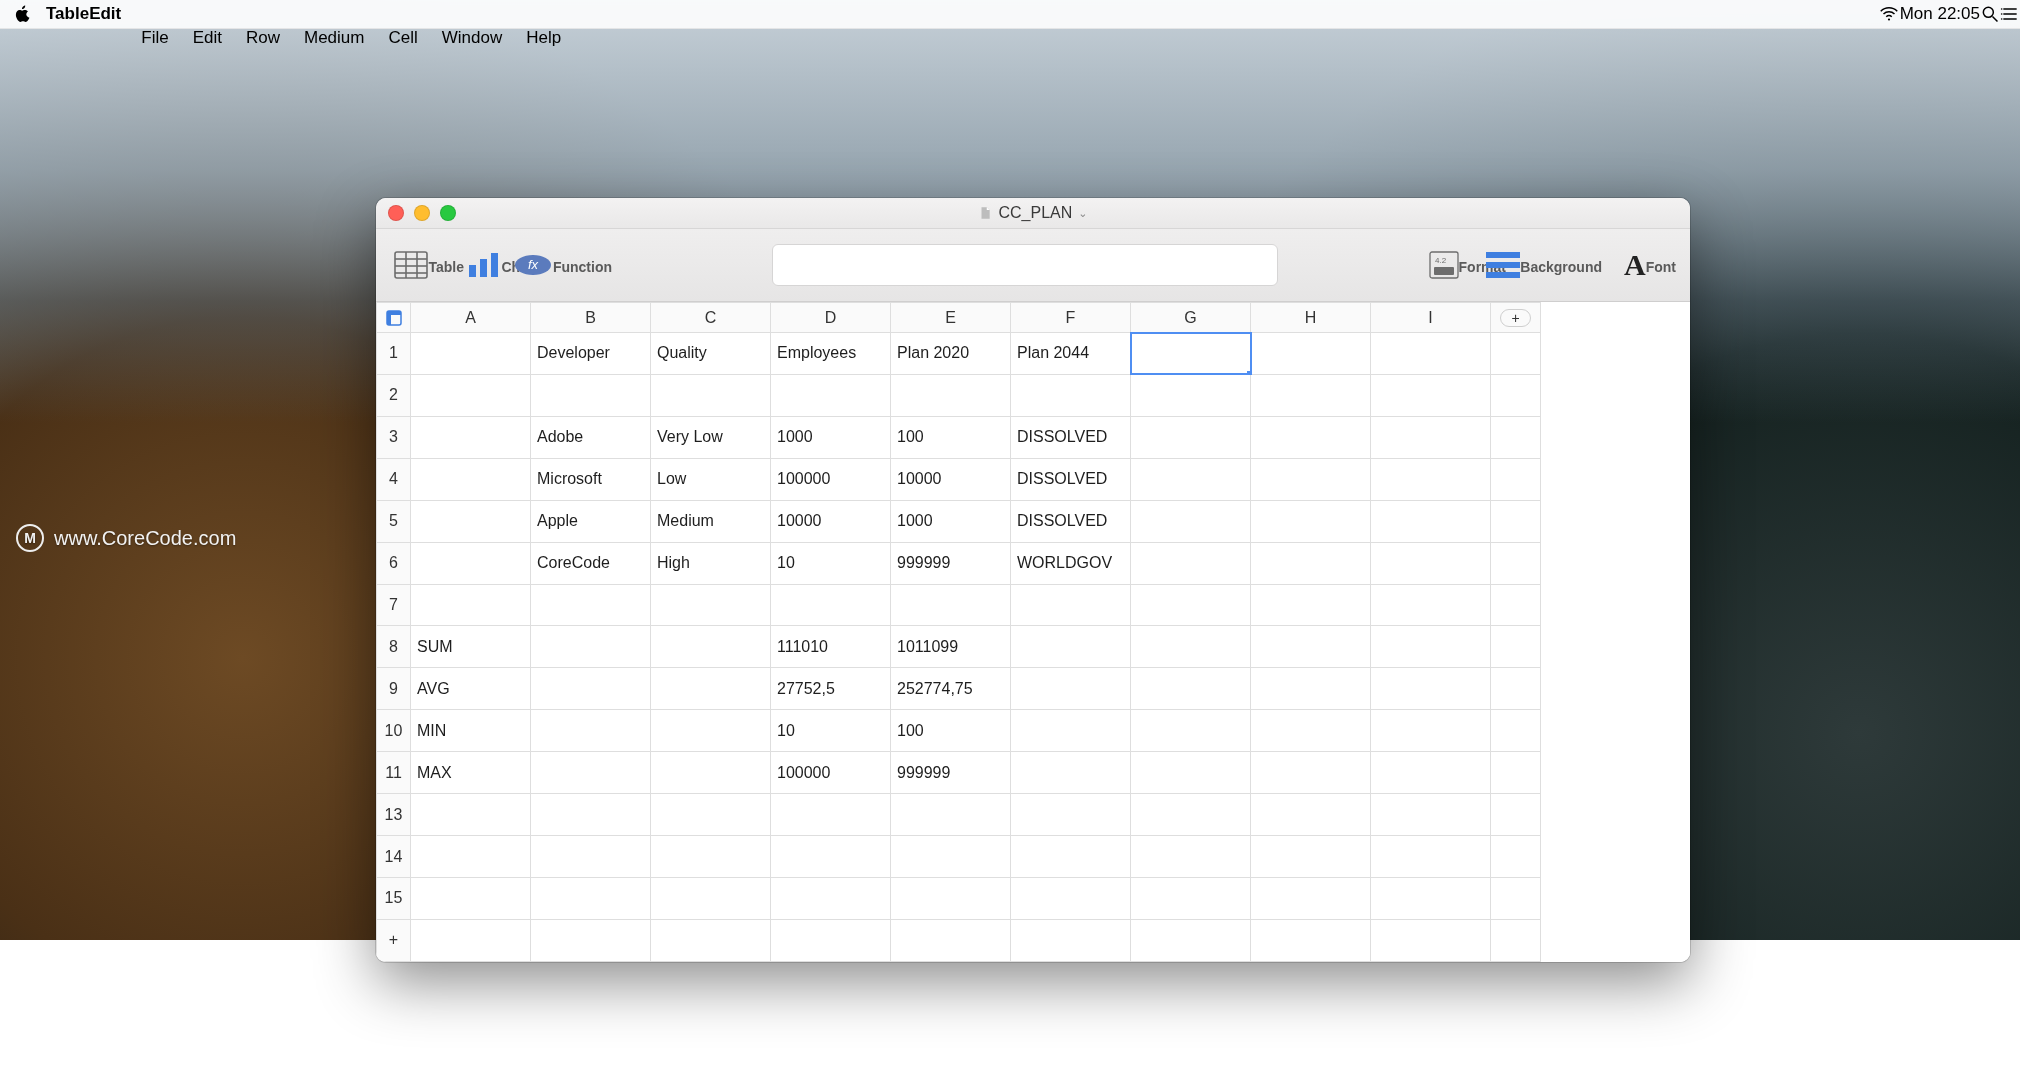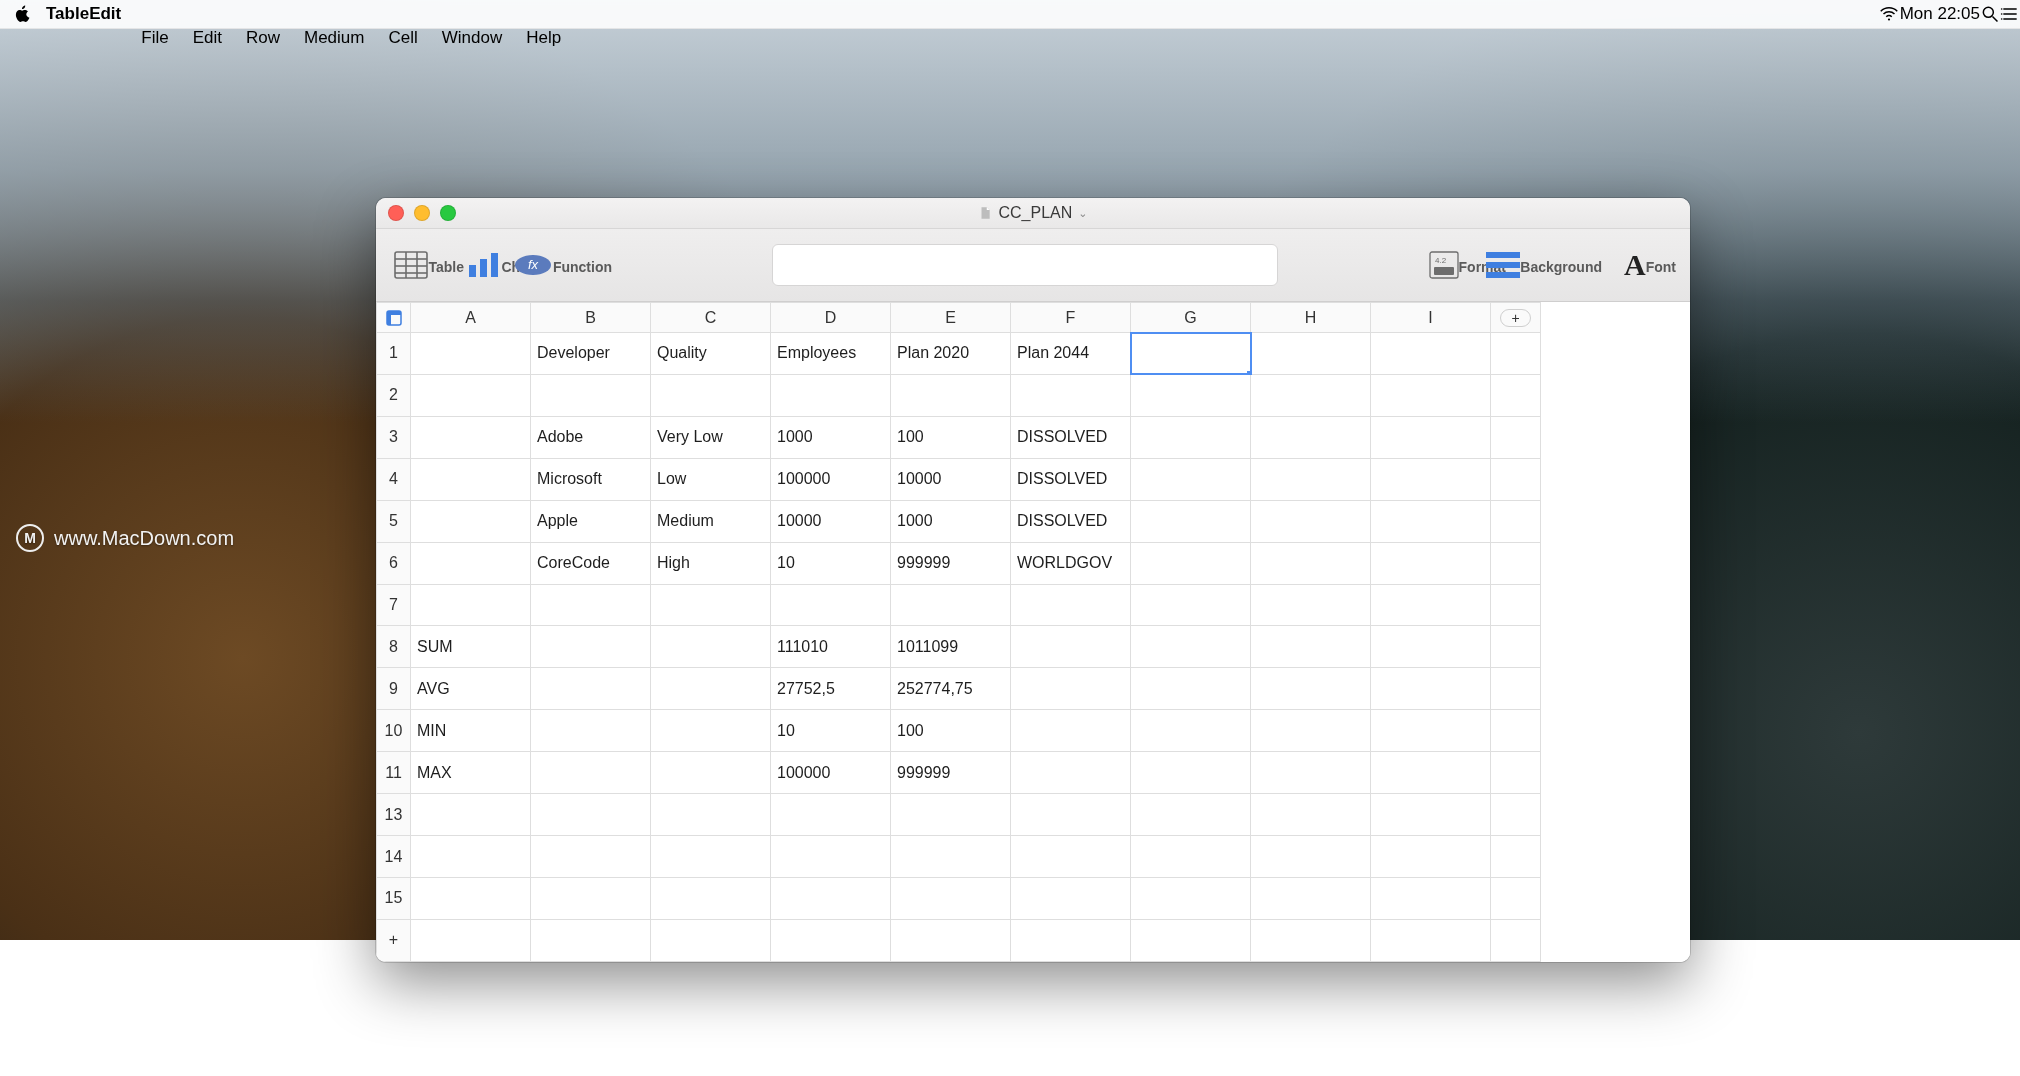--- a/index.html
+++ b/index.html
@@ -99,21 +99,21 @@
           <line x1="4" y1="18" x2="20" y2="18"></line>
           <circle cx="2" cy="6" r="1" fill="#000" stroke="none"></circle>
           <circle cx="2" cy="12" r="1" fill="#000" stroke="none"></circle>
           <circle cx="2" cy="18" r="1" fill="#000" stroke="none"></circle>
         </svg>
   </span>
 </div>
 
 <div class="watermark">
   <span class="m">M</span>
-      <span>www.MacDown.com</span>
+      <span>www.CoreCode.com</span>
 </div>
 
 <div class="window">
   <div class="titlebar">
     <div class="traffic">
       <div class="dot red"></div>
       <div class="dot yellow"></div>
       <div class="dot green"></div>
     </div>
     <div class="title-center">

